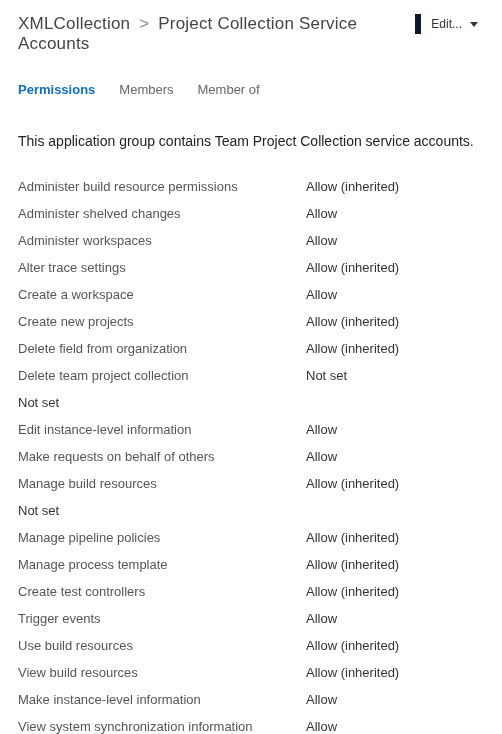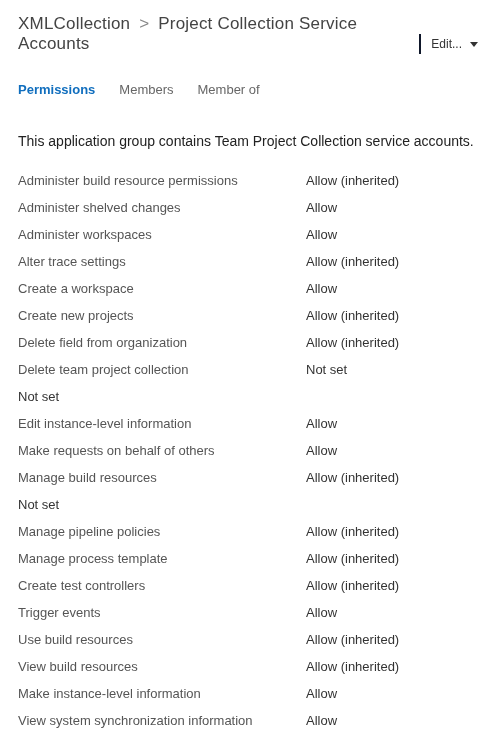--- a/index.html
+++ b/index.html
@@ -7,38 +7,38 @@
     margin: 0;
     padding: 14px 18px 18px 18px;
     font-family: "Segoe UI", Arial, sans-serif;
     font-size: 13px;
     color: #333;
     width: 502px;
     background: #fff;
   }
   .header-row {
     display: flex;
-    align-items: flex-end;
+    align-items: flex-start;
     justify-content: space-between;
     margin-bottom: 28px;
   }
   .breadcrumb {
     font-size: 17px;
     font-weight: 400;
     color: #444;
     letter-spacing: 0.2px;
   }
   .breadcrumb .sep { margin: 0 4px; color:#888; }
   .edit-btn {
     display: inline-flex;
     align-items: center;
     font-size: 12px;
     color: #333;
     padding: 2px 6px 2px 10px;
-    border-left: 2px solid #0f172a;
+    border-left: 6px solid #0f172a;
     height: 20px;
     gap: 8px;
     cursor: pointer;
   }
   .edit-btn .caret {
     width: 0; height: 0;
     border-left: 4px solid transparent;
     border-right: 4px solid transparent;
     border-top: 5px solid #333;
   }
@@ -51,21 +51,21 @@
   .tab { color: #666; cursor: pointer; }
   .tab.active { color: #106ebe; font-weight:600; }
   .description {
     font-size: 14px;
     color: #222;
     margin-bottom: 18px;
   }
   .perm-list { }
   .perm-row {
     display: flex;
-    align-items: center;
+    align-items: flex-end;
     min-height: 27px;
     font-size: 13px;
   }
   .perm-label {
     flex: 0 0 288px;
     color: #555;
     padding-right: 8px;
   }
   .perm-value {
     color: #333;

